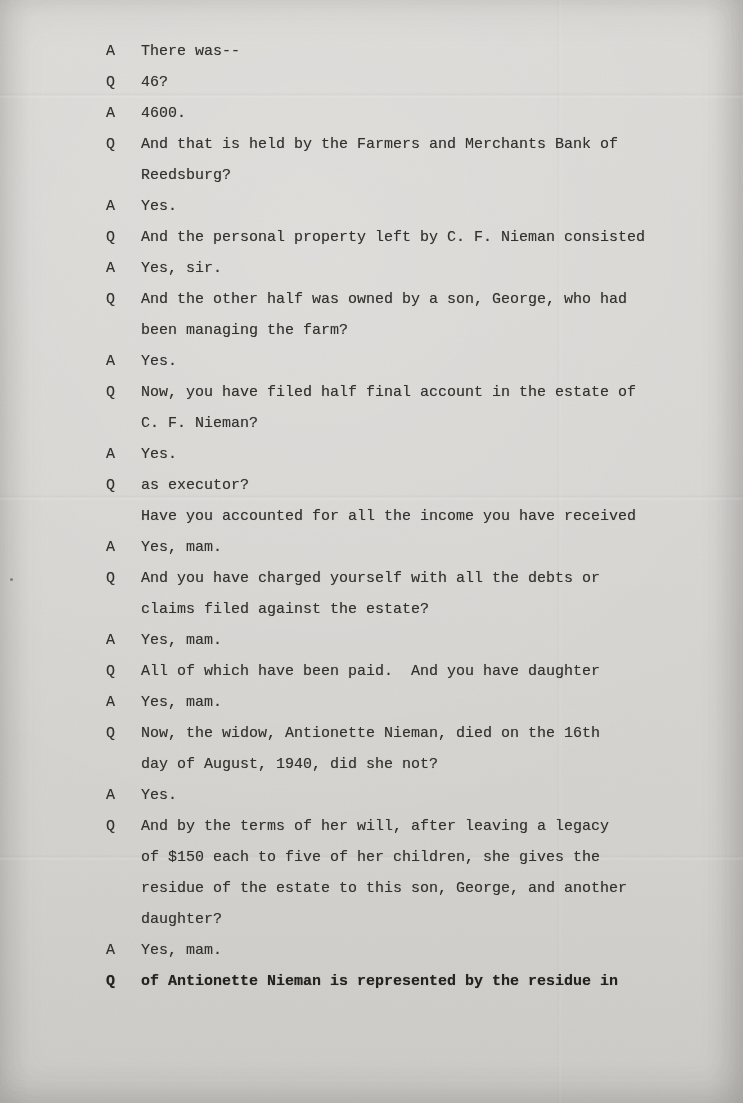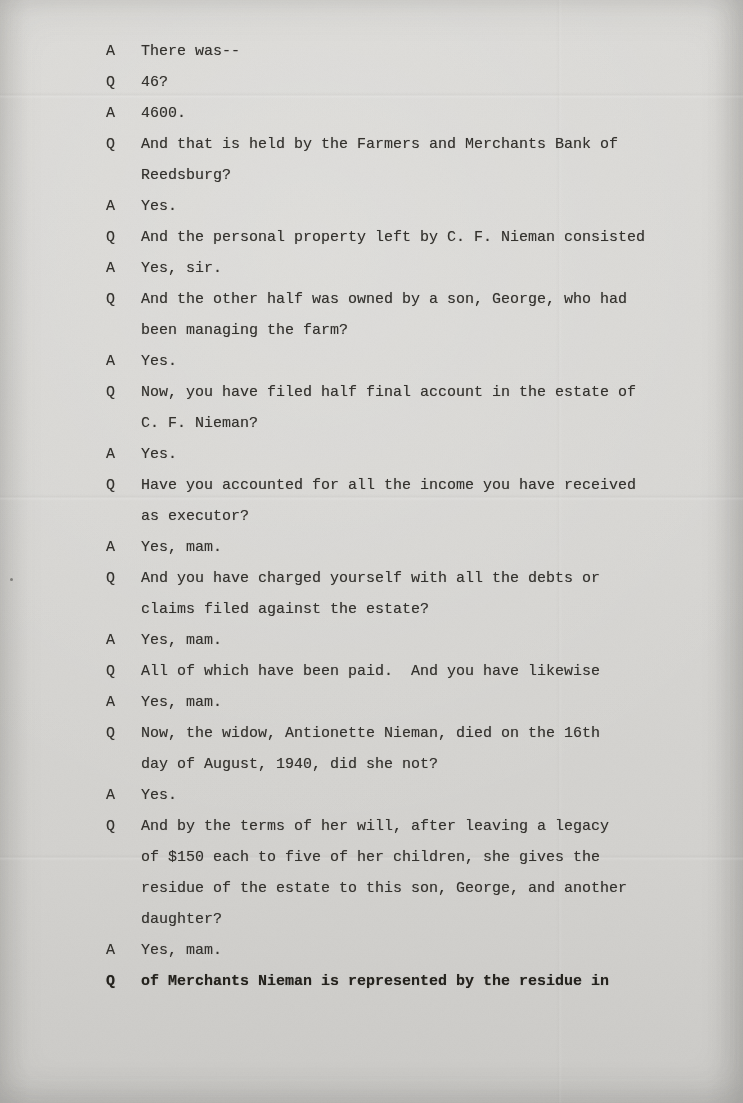--- a/index.html
+++ b/index.html
@@ -154,39 +154,39 @@
         <span class="marker">Q</span>
         <div class="line">Now, you have filed half final account in the estate of</div>
         <div class="line">C. F. Nieman?</div>
       </div>
       <div class="entry">
         <span class="marker">A</span>
         <div class="line">Yes.</div>
       </div>
       <div class="entry">
         <span class="marker">Q</span>
+        <div class="line">as executor?</div>
         <div class="line">Have you accounted for all the income you have received</div>
-        <div class="line">as executor?</div>
       </div>
       <div class="entry">
         <span class="marker">A</span>
         <div class="line">Yes, mam.</div>
       </div>
       <div class="entry">
         <span class="marker">Q</span>
         <div class="line">And you have charged yourself with all the debts or</div>
         <div class="line">claims filed against the estate?</div>
       </div>
       <div class="entry">
         <span class="marker">A</span>
         <div class="line">Yes, mam.</div>
       </div>
       <div class="entry">
         <span class="marker">Q</span>
-        <div class="line">All of which have been paid.  And you have likewise</div>
+        <div class="line">All of which have been paid.  And you have daughter</div>
       </div>
       <div class="entry">
         <span class="marker">A</span>
         <div class="line">Yes, mam.</div>
       </div>
       <div class="entry">
         <span class="marker">Q</span>
         <div class="line">Now, the widow, Antionette Nieman, died on the 16th</div>
         <div class="line">day of August, 1940, did she not?</div>
       </div>
@@ -200,17 +200,17 @@
         <div class="line">of $150 each to five of her children, she gives the</div>
         <div class="line">residue of the estate to this son, George, and another</div>
         <div class="line">daughter?</div>
       </div>
       <div class="entry">
         <span class="marker">A</span>
         <div class="line">Yes, mam.</div>
       </div>
       <div class="entry bold">
         <span class="marker">Q</span>
-        <div class="line">of Merchants Nieman is represented by the residue in</div>
+        <div class="line">of Antionette Nieman is represented by the residue in</div>
       </div>
     </div>
 
 </div>
 
 </body></html>

